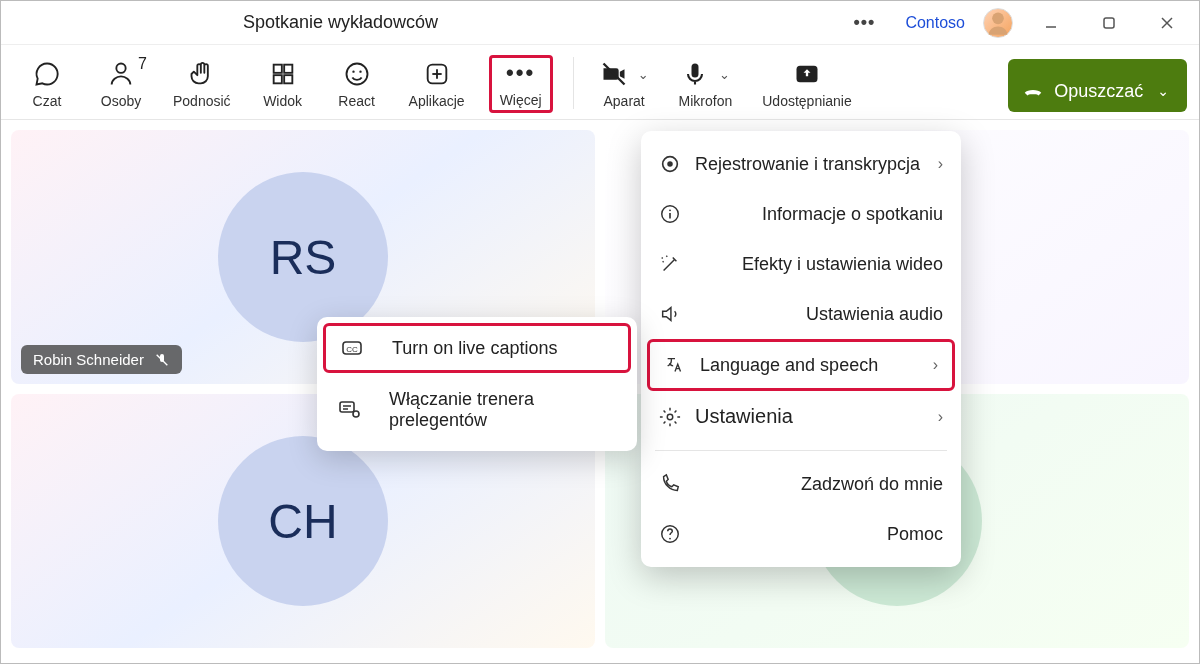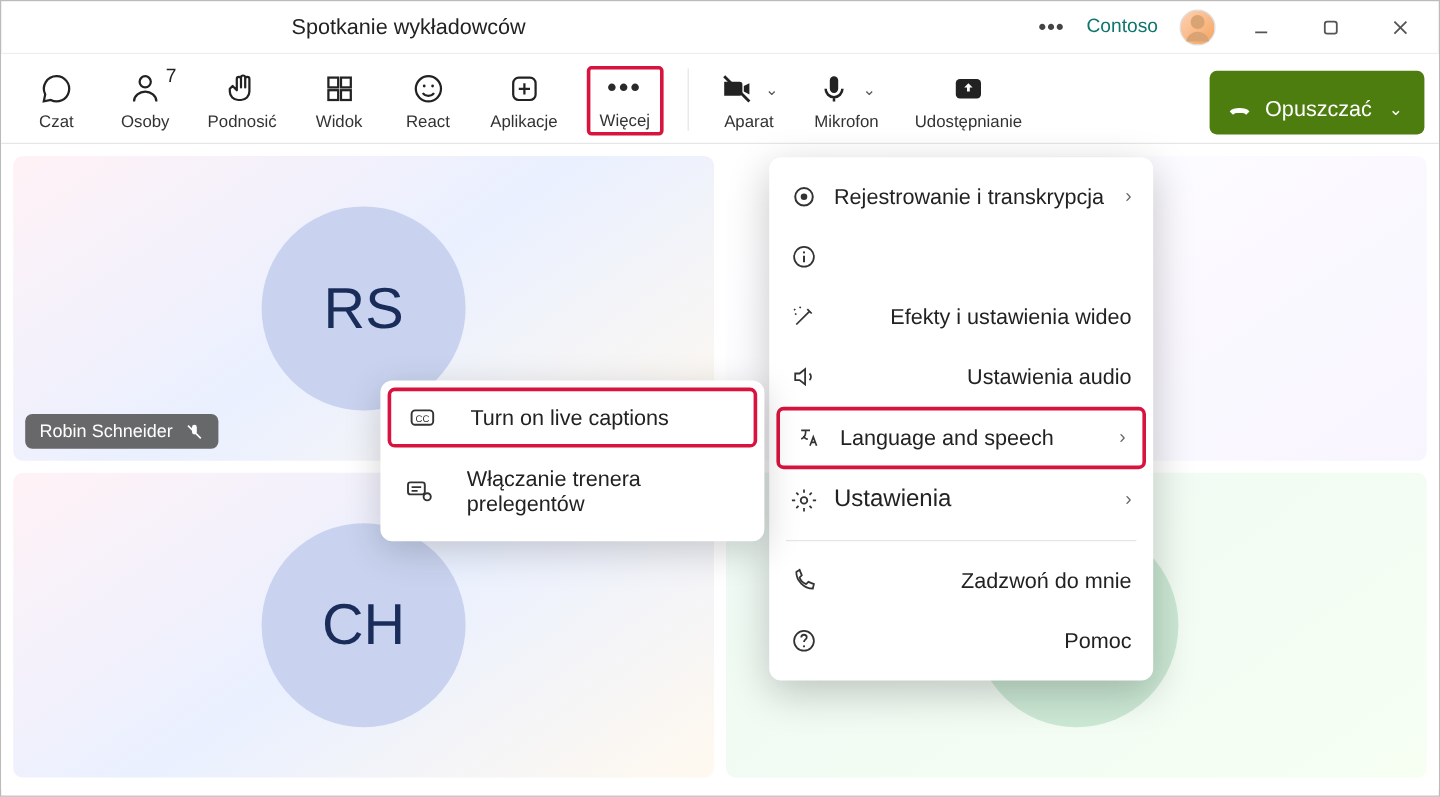--- a/index.html
+++ b/index.html
@@ -5,21 +5,21 @@
     * { box-sizing: border-box; margin: 0; padding: 0; }
     body { font-family: "Segoe UI", -apple-system, sans-serif; background: #f5f5f5; width: 1200px; height: 664px; overflow: hidden; position: relative; }
     
     .window { background: #fff; width: 1200px; height: 664px; border: 1px solid #bbb; position: relative; }
     
     .titlebar { display: flex; align-items: center; height: 44px; padding: 0 12px; border-bottom: 1px solid #eee; }
     .titlebar .title { flex: 0 0 auto; margin-left: 230px; font-size: 18px; color: #222; }
     .titlebar .spacer { flex: 1; }
     .titlebar .right { display: flex; align-items: center; gap: 18px; }
     .titlebar .ellipsis { font-size: 18px; font-weight: 700; letter-spacing: 1px; color: #444; }
-    .titlebar .tenant { font-size: 16px; color: #0f766e; }
+    .titlebar .tenant { font-size: 16px; color: #1d4ed8; margin-left: 12px; }
     .titlebar .avatar { width: 30px; height: 30px; border-radius: 50%; background: linear-gradient(135deg,#ffd2b3,#f4a460); border: 1px solid #ddd; display: inline-flex; align-items: center; justify-content: center; font-size: 10px; color:#7b3; }
     .winbtn { width: 40px; height: 40px; display: inline-flex; align-items: center; justify-content: center; color: #555; }
     .winbtn svg { width: 16px; height: 16px; }
     
     .toolbar { display: flex; align-items: flex-start; gap: 18px; padding: 10px 18px 6px 18px; border-bottom: 1px solid #e6e6e6; background: #fff; position: relative; }
     .tbitem { display: flex; flex-direction: column; align-items: center; gap: 4px; min-width: 56px; padding: 4px 6px; }
     .tbitem .icon { height: 30px; display: flex; align-items: center; justify-content: center; color: #2a2a2a; position: relative; }
     .tbitem .label { font-size: 14px; color: #333; }
     .tbitem .count { position: absolute; top: -4px; right: -12px; font-size: 16px; color: #222; }
     .tb-more { border: 3px solid #d8133e; border-radius: 4px; padding: 0 8px 2px 8px; }
@@ -263,20 +263,21 @@
       <span class="arrow">›</span>
     </div>
     <div class="mi">
       <span class="ic">
           <svg viewBox="0 0 24 24">
             <circle cx="12" cy="12" r="9" fill="none" stroke="#333" stroke-width="1.6"></circle>
             <line x1="12" y1="11" x2="12" y2="17" stroke="#333" stroke-width="1.8"></line>
             <circle cx="12" cy="8" r="1" fill="#333"></circle>
           </svg>
         </span>
+      <span>Informacje o spotkaniu</span>
     </div>
     <div class="mi">
       <span class="ic">
           <svg viewBox="0 0 24 24">
             <path d="M5 19L17 7m-2-2l4 4M4 10l1-1M8 4l1-1M3 5l1 1" stroke="#333" stroke-width="1.6" fill="none"></path>
           </svg>
         </span>
       <span>Efekty i ustawienia wideo</span>
     </div>
     <div class="mi">

